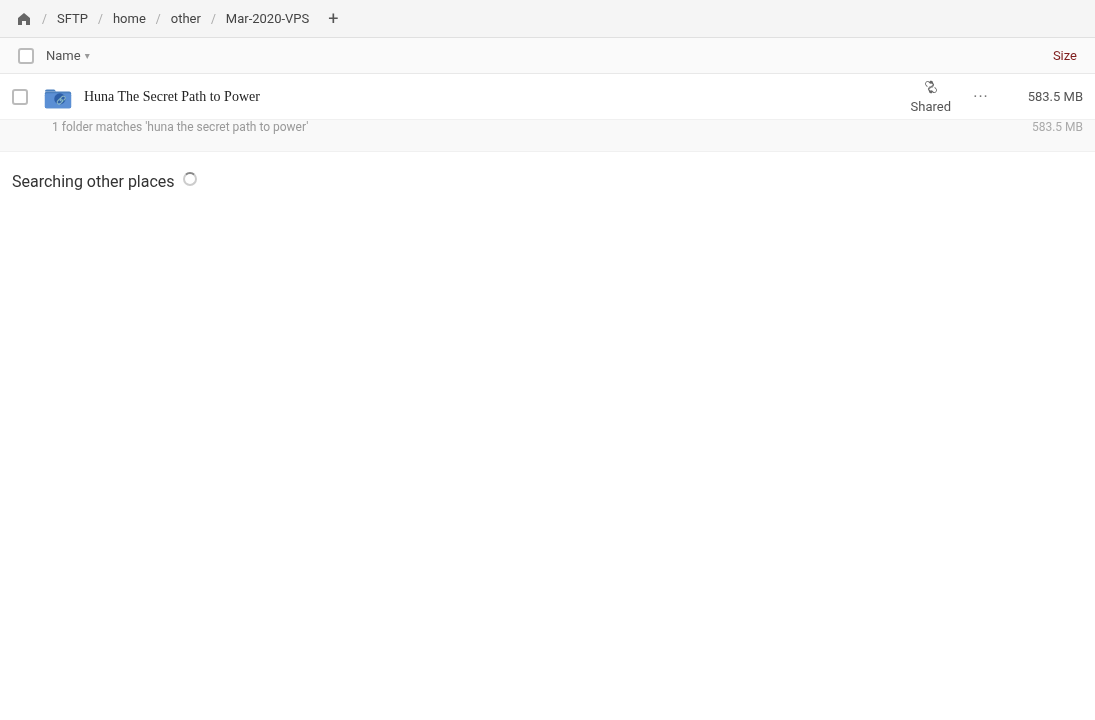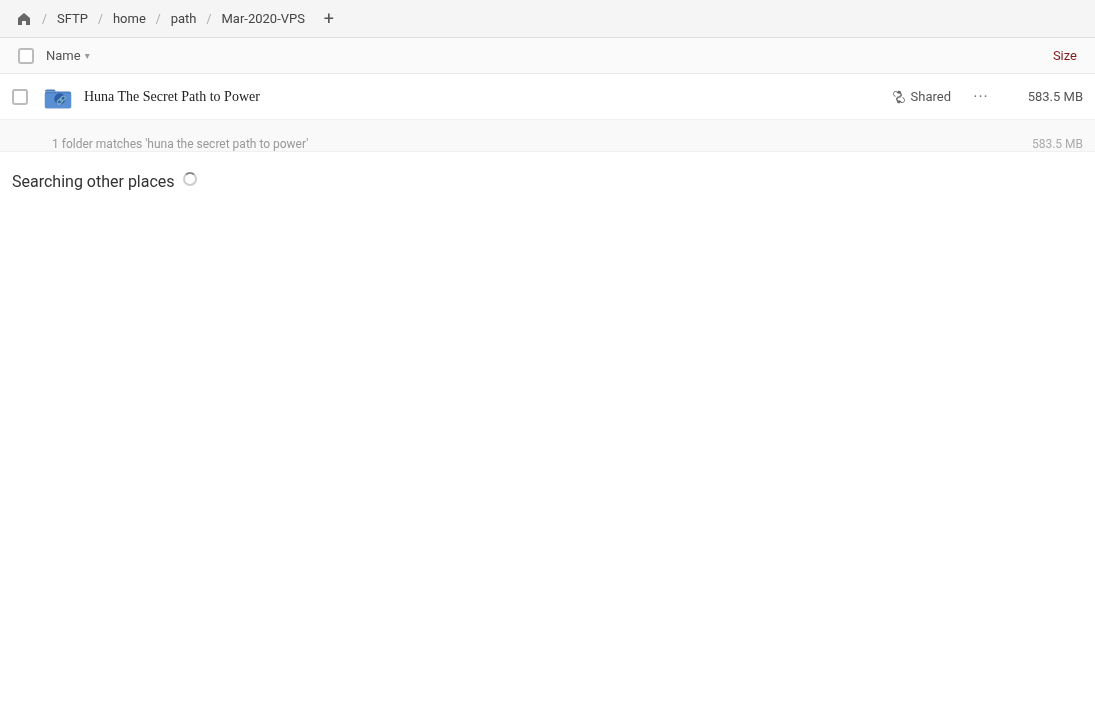--- a/index.html
+++ b/index.html
@@ -138,20 +138,21 @@
       font-family: Liberation Serif, serif;
     }
 
     .file-shared {
       display: flex;
       align-items: center;
       gap: 5px;
       color: #555;
       font-size: 13px;
       margin-right: 16px;
+      flex-direction: column;
     }
 
     .file-more {
       display: flex;
       align-items: center;
       justify-content: center;
       width: 28px;
       height: 28px;
       border-radius: 4px;
       color: #777;
@@ -162,21 +163,21 @@
     .file-size {
       width: 80px;
       text-align: right;
       font-size: 13px;
       color: #555;
     }
 
     
     .info-row {
       display: flex;
-      align-items: flex-end;
+      align-items: flex-start;
       height: 32px;
       padding: 0 12px 0 52px;
       background: #f9f9f9;
       border-bottom: 1px solid #f0f0f0;
     }
 
     .info-text {
       flex: 1;
       font-size: 12px;
       color: #999;
@@ -244,21 +245,21 @@
   <span class="breadcrumb-separator">/</span>
   <div class="breadcrumb-item">
     <span>SFTP</span>
   </div>
   <span class="breadcrumb-separator">/</span>
   <div class="breadcrumb-item">
     <span>home</span>
   </div>
   <span class="breadcrumb-separator">/</span>
   <div class="breadcrumb-item">
-    <span>path</span>
+    <span>other</span>
   </div>
   <span class="breadcrumb-separator">/</span>
   <div class="breadcrumb-item">
     <span>Mar-2020-VPS</span>
   </div>
   <div class="breadcrumb-add">
     <span>+</span>
   </div>
 </div>
 

